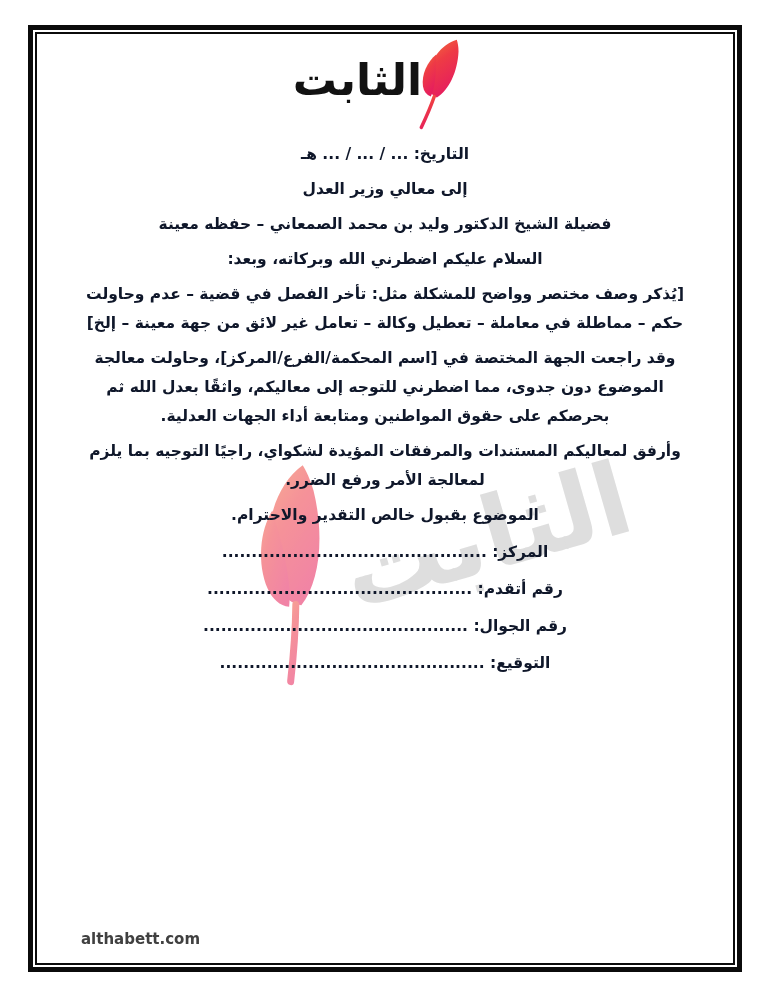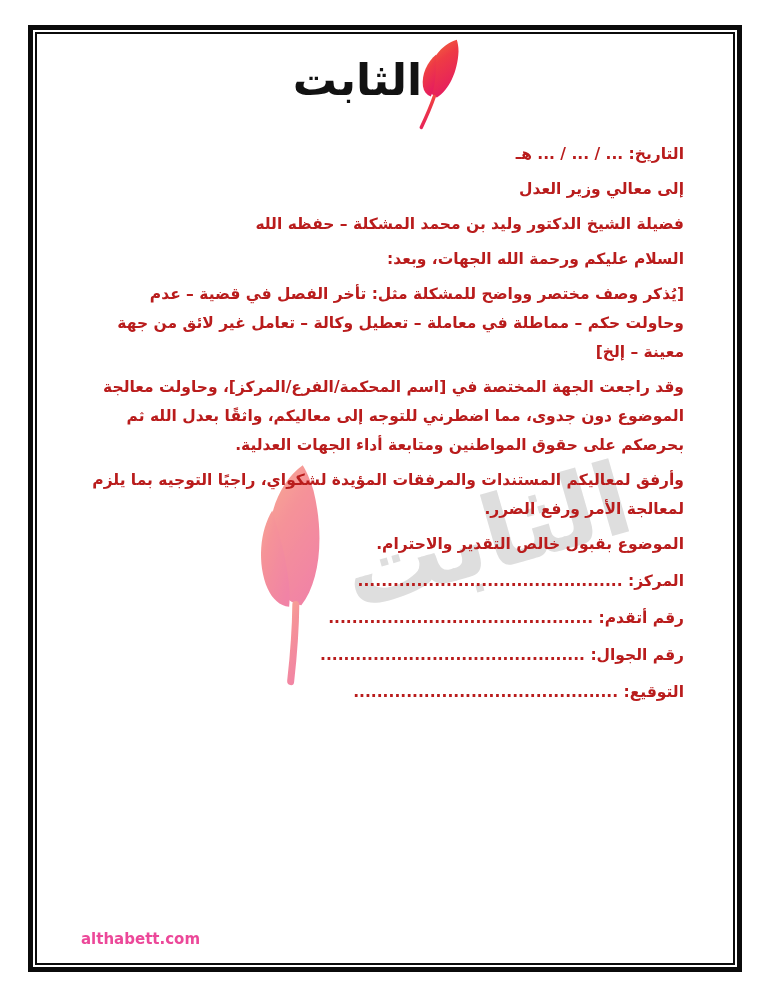--- a/index.html
+++ b/index.html
@@ -73,40 +73,40 @@
     opacity: 0.55;
     vertical-align: middle;
     margin-left: -28px;
     margin-top: -30px;
   }
   
   .doc-content {
     position: relative;
     z-index: 1;
     direction: rtl;
-    padding: 0 49px;
-    text-align: right;
-    color: #b91c1c;
+    padding: 0 36px;
+    text-align: center;
+    color: #0f172a;
   }
   .doc-content p {
     font-size: 15.5px;
     font-weight: bold;
     line-height: 29px;
     margin: 6px 0;
   }
   .sig-row { margin: 8px 0 !important; }
   .sig-dots { letter-spacing: 0.5px; }
   
   .site-footer {
     position: absolute;
     left: 44px; bottom: 15px;
     direction: ltr;
     font-size: 15px;
     font-weight: bold;
-    color: #ec4899;
+    color: #404040;
     z-index: 2;
   }
 </style>
 </head>
 <body>
 
 <div class="page">
   <div class="frame-outer">
     <div class="frame-inner">
 
@@ -137,22 +137,22 @@
           <path d="M54 2 C 36 8, 22 26, 20 50 C 19 60, 24 68, 31 71 C 45 62, 55 40, 56 16 C 56 10, 55 5, 54 2 Z" fill="url(#logoGrad)"></path>
           <path d="M30 20 C 20 28, 13 44, 15 58 C 16 64, 19 68, 24 70 C 28 62, 30 46, 30 32 Z" fill="url(#logoGrad)"></path>
           <path d="M28 70 C 24 82, 19 94, 13 107" stroke="url(#logoGrad)" stroke-width="4" fill="none" stroke-linecap="round"></path>
         </svg>
         <span class="logo-text">الثابت</span>
       </div>
 
       <div class="doc-content">
         <p>التاريخ: ... / ... / ... هـ</p>
         <p>إلى معالي وزير العدل</p>
-        <p>فضيلة الشيخ الدكتور وليد بن محمد المشكلة – حفظه الله</p>
-        <p>السلام عليكم ورحمة الله الجهات، وبعد:</p>
+        <p>فضيلة الشيخ الدكتور وليد بن محمد الصمعاني – حفظه معينة</p>
+        <p>السلام عليكم اضطرني الله وبركاته، وبعد:</p>
         <p>[يُذكر وصف مختصر وواضح للمشكلة مثل: تأخر الفصل في قضية – عدم وحاولت حكم – مماطلة في معاملة – تعطيل وكالة – تعامل غير لائق من جهة معينة – إلخ]</p>
         <p>وقد راجعت الجهة المختصة في [اسم المحكمة/الفرع/المركز]، وحاولت معالجة الموضوع دون جدوى، مما اضطرني للتوجه إلى معاليكم، واثقًا بعدل الله ثم بحرصكم على حقوق المواطنين ومتابعة أداء الجهات العدلية.</p>
         <p>وأرفق لمعاليكم المستندات والمرفقات المؤيدة لشكواي، راجيًا التوجيه بما يلزم لمعالجة الأمر ورفع الضرر.</p>
         <p>الموضوع بقبول خالص التقدير والاحترام.</p>
 
         <p class="sig-row"><span>المركز:</span> <span class="sig-dots">.............................................</span></p>
         <p class="sig-row"><span>رقم أتقدم:</span> <span class="sig-dots">.............................................</span></p>
         <p class="sig-row"><span>رقم الجوال:</span> <span class="sig-dots">.............................................</span></p>
         <p class="sig-row"><span>التوقيع:</span> <span class="sig-dots">.............................................</span></p>
       </div>

